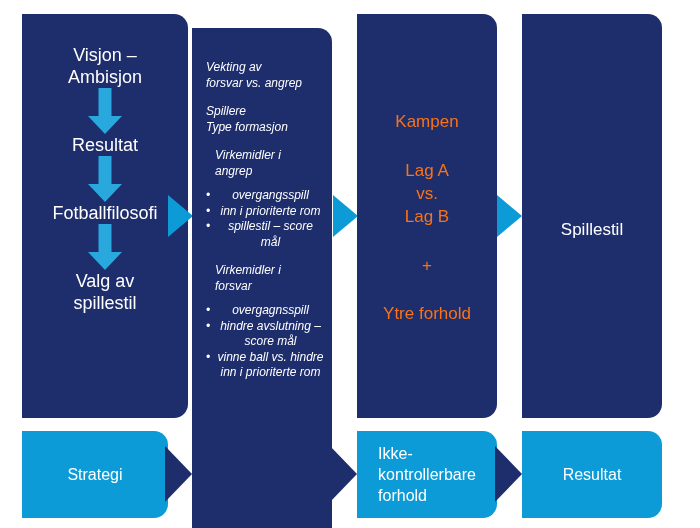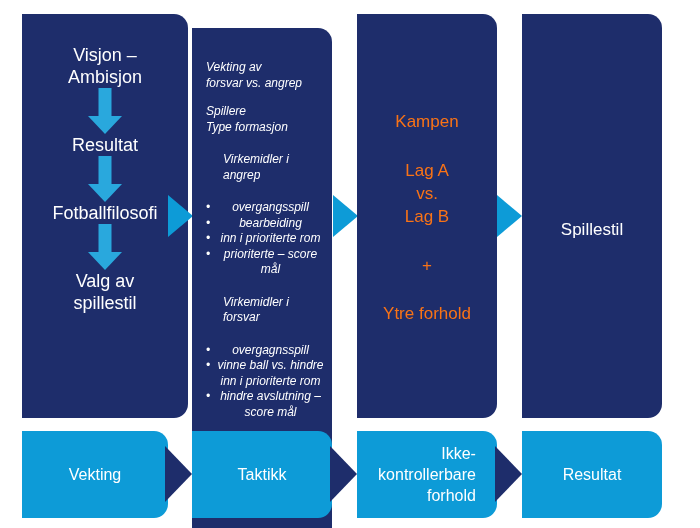--- a/index.html
+++ b/index.html
@@ -26,21 +26,21 @@
   }
   .light-box {
     position: absolute;
     background: #0d9bd7;
     border-radius: 0 14px 14px 0;
     box-sizing: border-box;
     color: #ffffff;
     display: flex;
     align-items: center;
     justify-content: center;
-    text-align: right;
+    text-align: left;
   }
 
   
   .chain {
     position: absolute;
     left: 0; right: 0;
     display: flex;
     flex-direction: column;
     align-items: center;
   }
@@ -81,21 +81,21 @@
   .text-block {
     position: absolute;
     left: 14px;
     top: 32px;
     right: 8px;
     font-size: 12px;
     line-height: 15.5px;
     color: #ffffff;
   }
   .tb-para { margin: 0 0 13px 0; white-space: pre-line; }
-  .tb-head { margin: 17px; }
+  .tb-head { margin: 9px; }
   .tb-list {
     margin: 0 0 13px 0;
     padding: 0;
     list-style: none;
   }
   .tb-list li {
     position: relative;
     padding-left: 11px;
     margin: 0;
     text-align: center;
@@ -182,29 +182,28 @@
 
   <div class="dark-box" style="left:192px; top:28px; width:140px; height:516px;font-style:italic;">
     <div class="text-block">
       <p class="tb-para">Vekting av
 forsvar vs. angrep</p>
       <p class="tb-para">Spillere
 Type formasjon</p>
       <p class="tb-head">Virkemidler i angrep</p>
       <ul class="tb-list">
         <li>overgangsspill</li>
-        <li>bearbeiding</li>
         <li>inn i prioriterte rom</li>
-        <li>prioriterte – score mål</li>
+        <li>spillestil – score mål</li>
       </ul>
       <p class="tb-head">Virkemidler i forsvar</p>
       <ul class="tb-list">
         <li>overgagnsspill</li>
+        <li>hindre avslutning – score mål</li>
         <li>vinne ball vs. hindre inn i prioriterte rom</li>
-        <li>hindre avslutning – score mål</li>
       </ul>
     </div>
   </div>
 
   <div class="chevron top" style="left:333px; top:195px;"></div>
 
   <div class="dark-box" style="left:357px; top:14px; width:140px; height:404px;">
     <div class="stack" style="top:96px;">Kampen</div>
     <div class="stack" style="top:145px;">Lag A
 vs.
@@ -213,28 +212,25 @@
     <div class="stack" style="top:288px;">Ytre forhold</div>
   </div>
 
   <div class="chevron top" style="left:497px; top:195px;"></div>
 
   <div class="dark-box" style="left:522px; top:14px; width:140px; height:404px;">
     <div class="single-label" style="top:206px;">Spillestil</div>
   </div>
 
   <div class="light-box" style="left:22px; top:431px; width:146px; height:87px;">
-    <span class="bottom-label">Vekting</span>
+    <span class="bottom-label">Strategi</span>
   </div>
 
   <div class="chevron bottom" style="left:165px; top:446px;"></div>
 
-  <div class="light-box" style="left:192px; top:431px; width:140px; height:87px;">
-    <span class="bottom-label">Taktikk</span>
-  </div>
 
   <div class="chevron bottom" style="left:330px; top:446px;"></div>
 
   <div class="light-box" style="left:357px; top:431px; width:140px; height:87px;">
     <span class="bottom-label">Ikke-
 kontrollerbare
 forhold</span>
   </div>
 
   <div class="chevron bottom" style="left:495px; top:446px;"></div>

